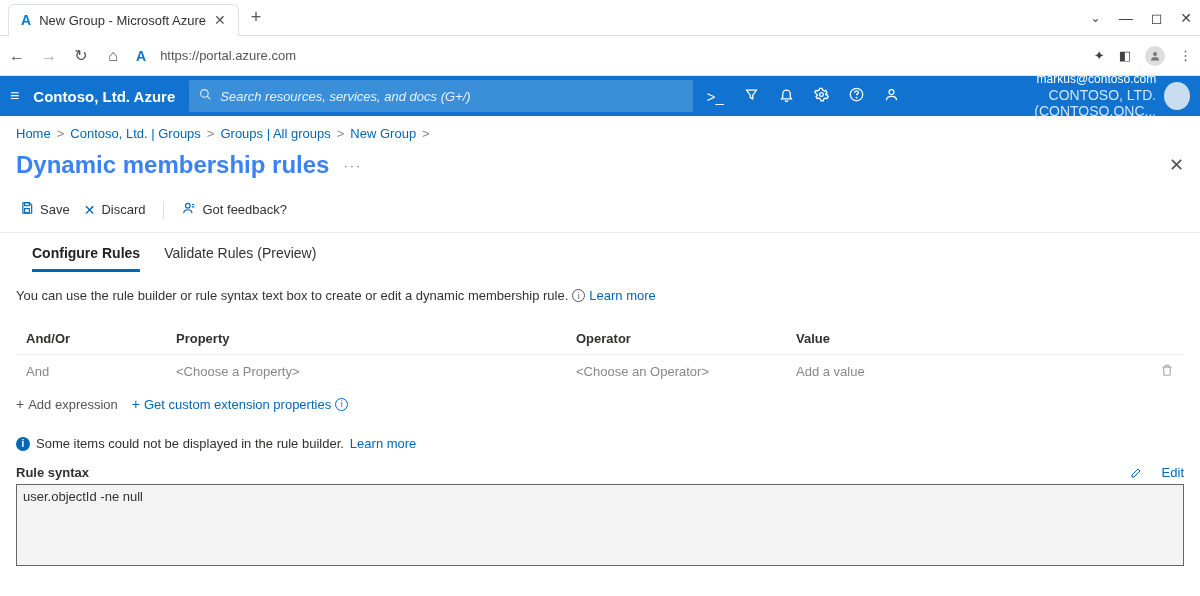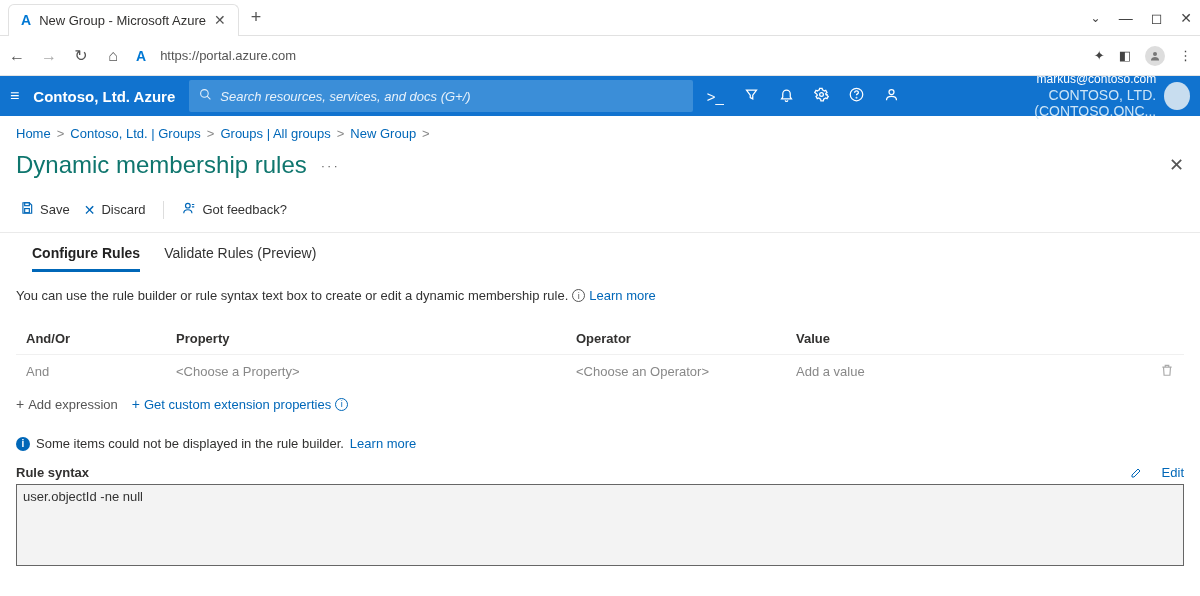--- a/index.html
+++ b/index.html
@@ -36,21 +36,21 @@
     .user-tenant { font-size: 14px; color: #cde5f7; text-transform: uppercase; }
     .avatar { width: 28px; height: 28px; border-radius: 50%; background: #c8ddef; }
 
     
     .breadcrumb { display: flex; align-items: center; padding: 10px 16px; font-size: 13px; color: #0067b8; gap: 6px; }
     .breadcrumb .sep { color: #888; }
     .breadcrumb a { color: #0067b8; text-decoration: none; }
 
     
     .page-head { display: flex; align-items: center; padding: 0 16px 6px; }
-    .page-title { font-size: 24px; font-weight: 400; color: #0f766e; }
+    .page-title { font-size: 24px; font-weight: 700; color: #3b82f6; }
     .page-dots { margin-left: 14px; color: #666; letter-spacing: 2px; }
     .close-x { margin-left: auto; font-size: 18px; color: #555; }
 
     
     .toolbar { display: flex; align-items: center; gap: 6px; padding: 14px 16px 12px; border-bottom: 1px solid #eaeaea; font-size: 13px; }
     .tbtn { display: flex; align-items: center; gap: 6px; color: #333; padding: 2px 4px; }
     .tbtn .ticon { color: #0067b8; font-size: 14px; }
     .tsep { width: 1px; height: 18px; background: #ddd; margin: 0 8px; }
 
     

